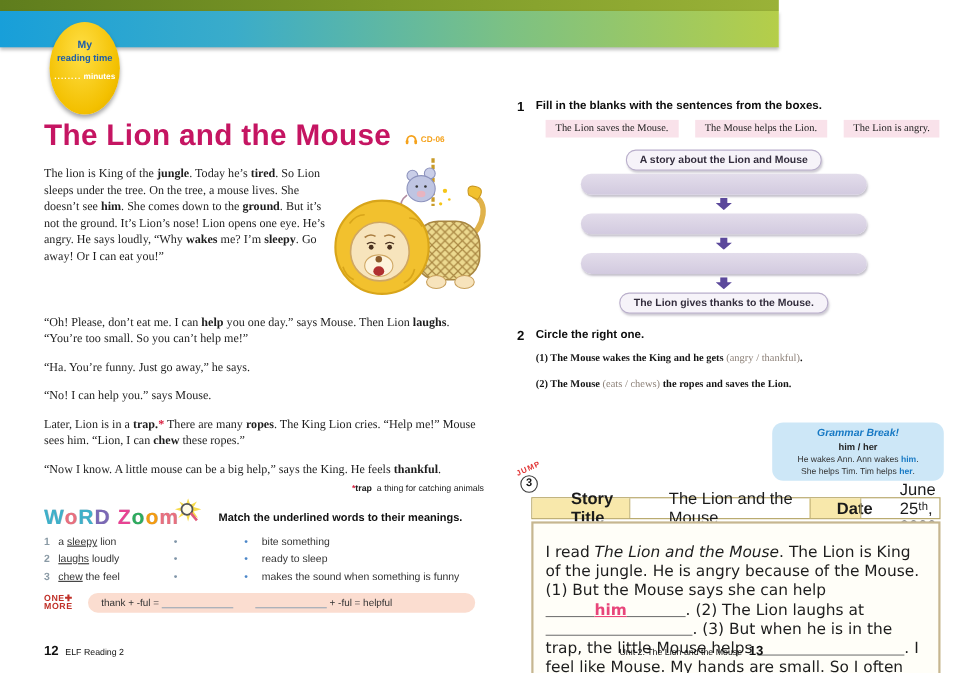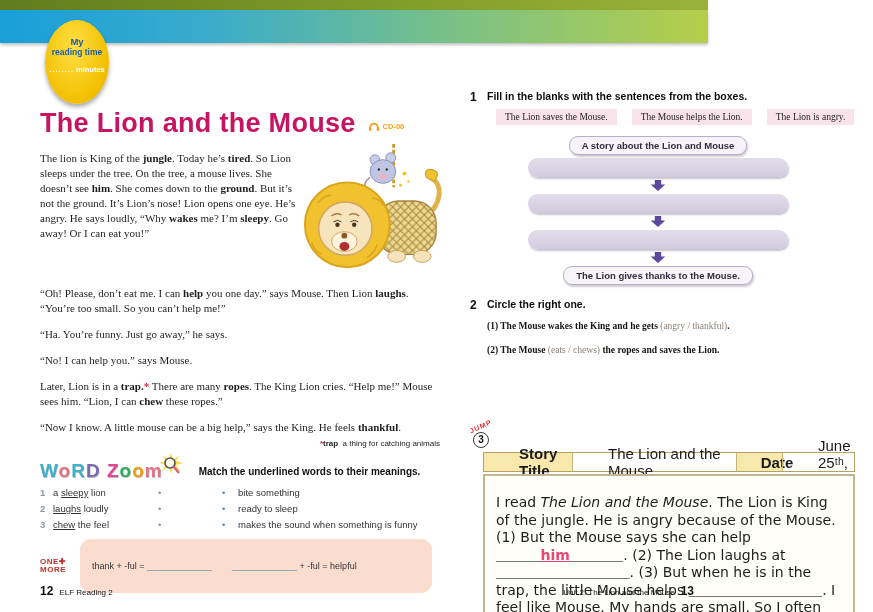--- a/index.html
+++ b/index.html
@@ -43,21 +43,21 @@
              text-shadow:0.5px 0.5px 0 rgba(60,60,90,.35); }
   .mag { margin-left:-4px; margin-top:-12px; }
   .wz-instr { font-weight:bold; font-size:10px; color:#111; margin-left:16px; }
   .wz-row { display:flex; align-items:baseline; margin-top:5px; font-size:9.5px; color:#333; }
   .wz-num { width:13px; color:#8a9aa5; font-weight:bold; }
   .wz-item { width:105px; }
   .wz-dotL { width:64px; color:#7f95a8; }
   .wz-dotR { width:16px; color:#4a86c8; }
   .one-more { display:flex; align-items:center; margin-top:9px; }
   .om-label { font-weight:bold; font-size:8px; line-height:8px; color:#c03028; width:40px; letter-spacing:.5px; }
-  .om-band { background:#fbddd0; border-radius:11px; padding:22px 12px; font-size:9px; color:#333; width:352px; }
+  .om-band { background:#fbddd0; border-radius:11px; padding:4px 12px; font-size:9px; color:#333; width:352px; }
 
   
   .right-page { position:absolute; left:470px; top:0; width:392px; height:612px; }
   .exh { position:absolute; display:flex; font-weight:bold; font-size:10.5px; color:#0d0d0d; }
   .exh .n { font-size:12px; width:17px; }
   #ex1h { top:90px; left:0; }
   .boxes { position:absolute; top:109px; left:26px; display:flex; gap:15px; }
   .pinkbox { background:#f9e2ea; padding:3px 9px; font-family:"Liberation Serif",serif;
              font-size:9.5px; color:#222; white-space:nowrap; }
 
@@ -276,20 +276,26 @@
       <div class="cap">The Lion gives thanks to the Mouse.</div>
     </div>
 
     <div class="exh" id="ex2h">
       <span class="n">2</span>
       <span>Circle the right one.</span>
     </div>
     <p class="ex2item" id="ex2i1"><span style="font-weight: bold;">(1) The Mouse wakes the King and he gets </span><span style="color: rgb(141, 129, 120);">(angry / thankful)</span><span style="font-weight: bold;">.</span></p>
     <p class="ex2item" id="ex2i2"><span style="font-weight: bold;">(2) The Mouse </span><span style="color: rgb(141, 129, 120);">(eats / chews)</span><span style="font-weight: bold;"> the ropes and saves the Lion.</span></p>
 
+    <div class="grammar">
+      <div class="g-title">Grammar Break!</div>
+      <div class="g-sub">him / her</div>
+      <div class="g-line"><span>He wakes Ann. Ann wakes </span><span style="font-weight: bold; color: rgb(23, 121, 196);">him</span><span>.</span></div>
+      <div class="g-line"><span>She helps Tim. Tim helps </span><span style="font-weight: bold; color: rgb(23, 121, 196);">her</span><span>.</span></div>
+    </div>
 
     <div class="jump">
       <span class="jump-t">JUMP</span>
       <span class="num3">3</span>
     </div>
 
     <div class="infotable">
       <div class="cell th c1">Story Title</div>
       <div class="cell c2">The Lion and the Mouse</div>
       <div class="cell th c3">Date</div>

